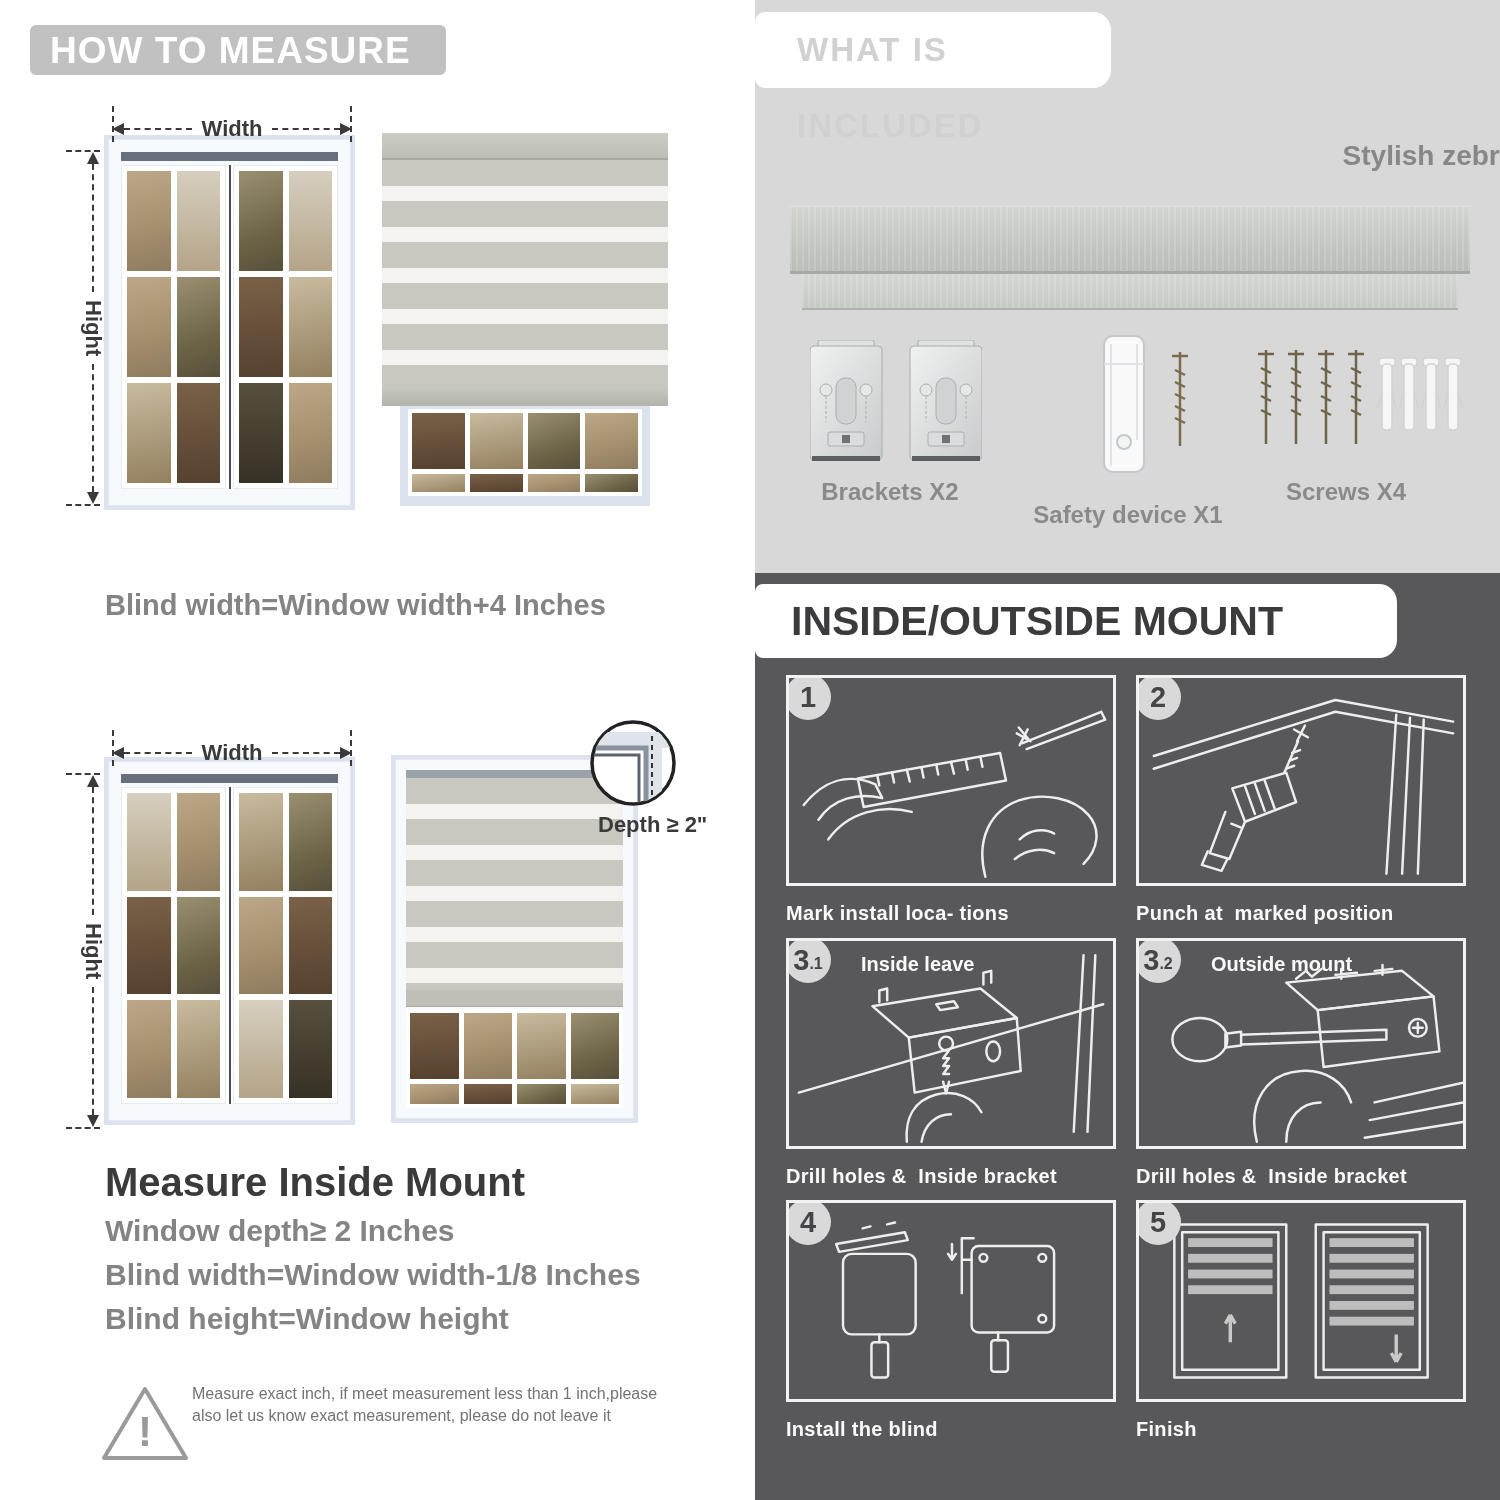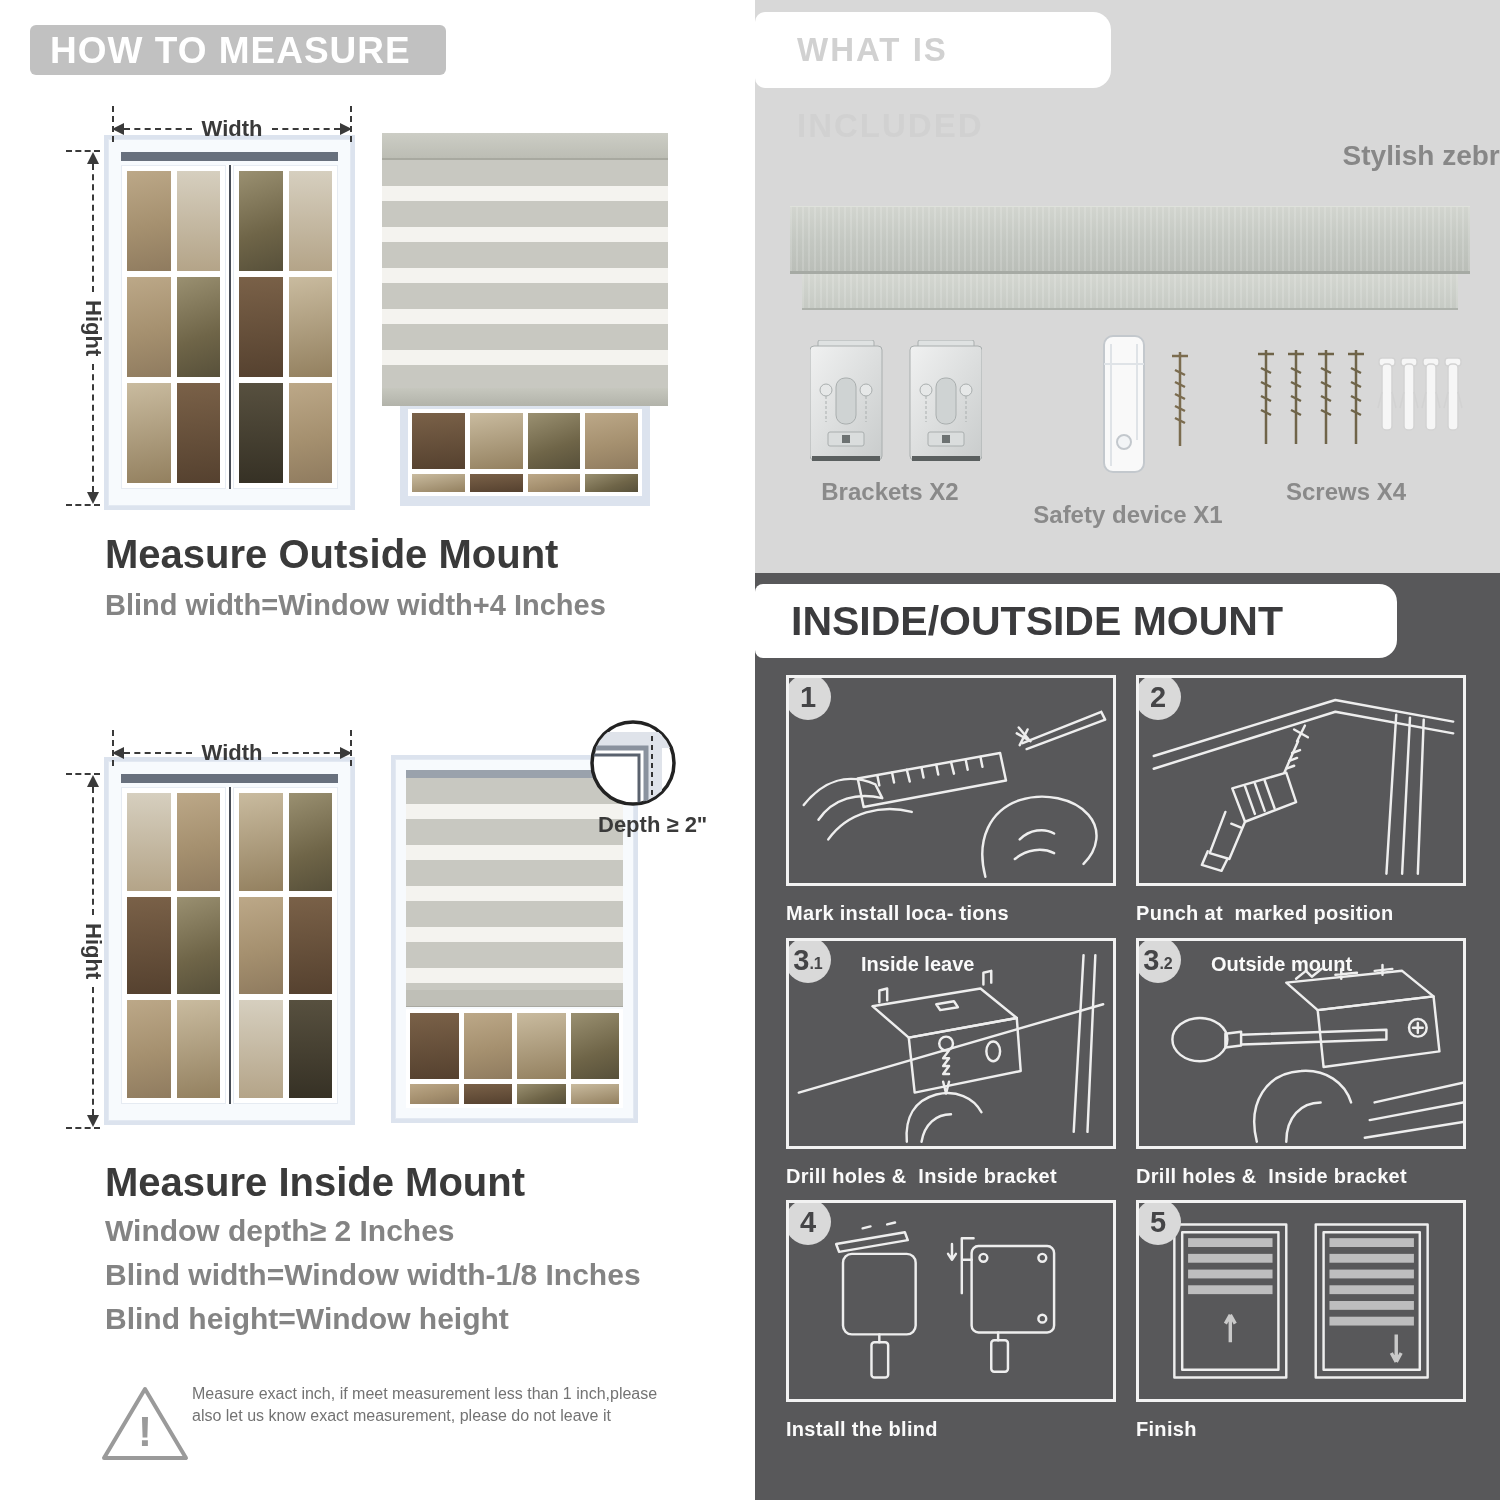--- a/index.html
+++ b/index.html
@@ -158,21 +158,20 @@
         <i class="pane g3"></i>
           <i class="pane g1"></i>
         <i class="pane g5"></i>
           <i class="pane g4"></i>
         <i class="pane g1"></i>
           <i class="pane g3"></i>
       </div>
     </div>
   </div>
 
-  <div class="abs sec-title" style="left:105px;top:532px;">Measure Outside Mount</div>
   <div class="abs formula" style="left:105px;top:589px;">Blind width=Window width+4 Inches</div>
 
   <div class="abs window" style="left:104px;top:757px;width:251px;height:368px;box-sizing:border-box;">
     <div class="win-frame">
       <div class="roller"></div>
       <div class="sashes">
         <div class="sash">
           <i class="pane g2"></i>
             <i class="pane g1"></i>
           <i class="pane g4"></i>

